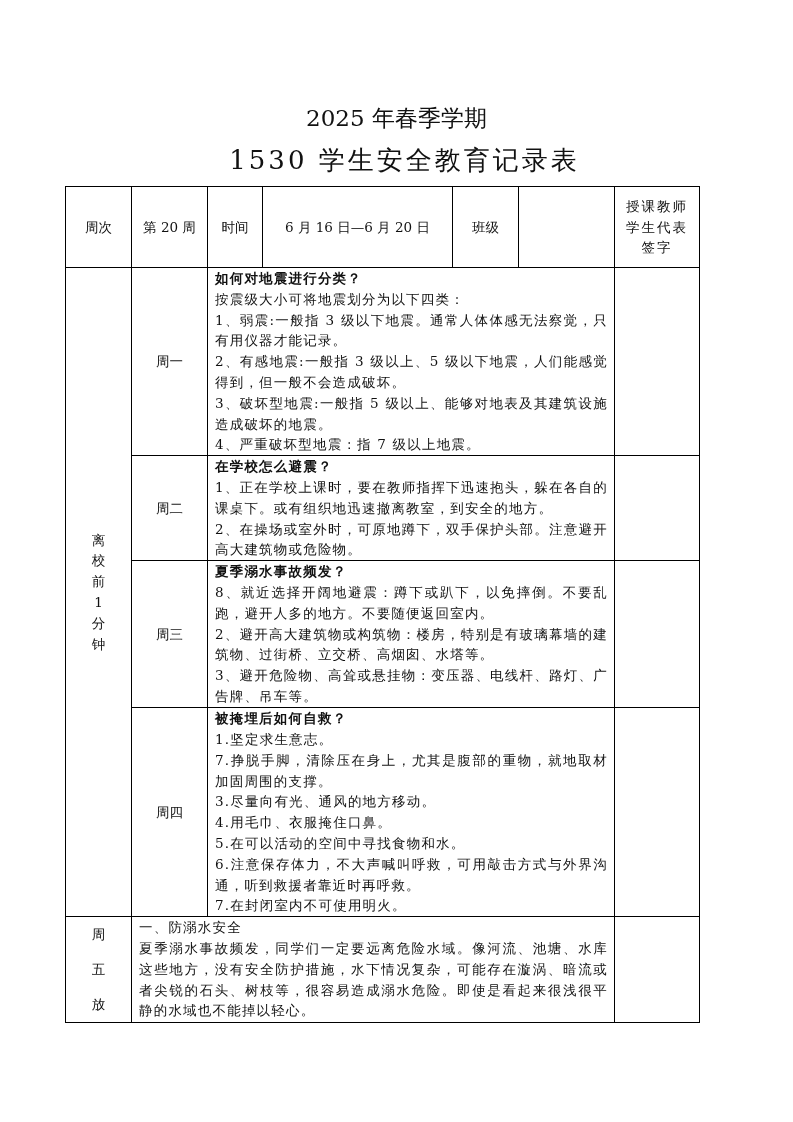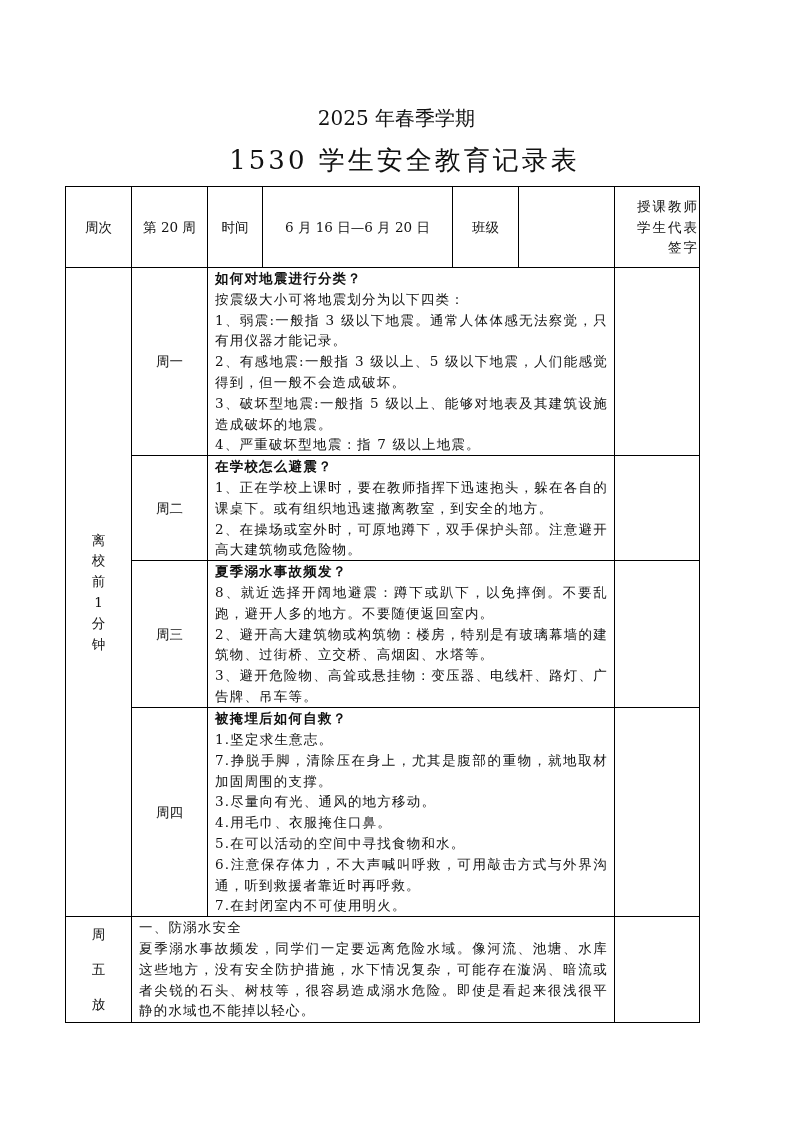--- a/index.html
+++ b/index.html
@@ -1,27 +1,27 @@
 <!DOCTYPE html>
 <html><head>
 <meta charset="utf-8">
 <style>
   html, body { margin: 0; padding: 0; background: #ffffff; }
   body { width: 793px; height: 1122px; position: relative; overflow: hidden;
          font-family: "DejaVu Serif", "Liberation Serif", serif; color: #111; }
   .title1 { position: absolute; left: 0; width: 793px; top: 100px; text-align: center;
-            font-size: 20px; line-height: 36px; letter-spacing: 0px; }
+            font-size: 23px; line-height: 36px; letter-spacing: 0px; }
   .title2 { position: absolute; left: 8px; width: 793px; top: 142px; text-align: center;
             font-size: 26px; line-height: 36px; letter-spacing: 3px; }
   table.rec { position: absolute; left: 65px; top: 186px; border-collapse: collapse;
               table-layout: fixed; width: 634px; }
   table.rec td { border: 1.4px solid #000; padding: 0; vertical-align: middle;
                  font-size: 13.5px; line-height: 20.8px; }
   .c { text-align: center; }
-  .sig { text-align: right; line-height: 25px; letter-spacing: 2px; }
+  .sig { text-align: center; line-height: 25px; letter-spacing: 2px; }
   .vert { text-align: center; font-size: 16px; line-height: 36px; }
   .content { padding: 0 6px 0 7px !important; vertical-align: top !important; text-align: justify; }
   .content .h { font-weight: bold; }
   .content div { letter-spacing: 1.2px; }
   .fri { padding: 0 6px 0 7px !important; vertical-align: top !important; text-align: justify; margin-left: 40px; }
   .fri div { letter-spacing: 1.2px; }
 </style>
 </head>
 <body>
 

